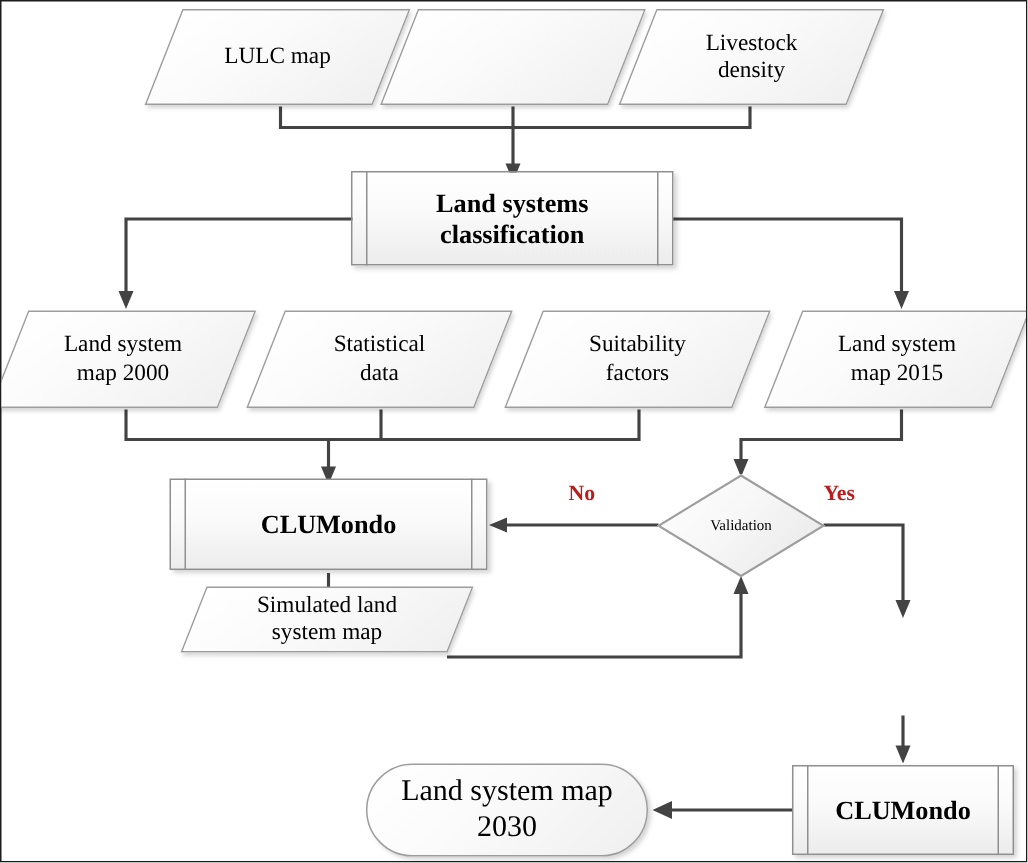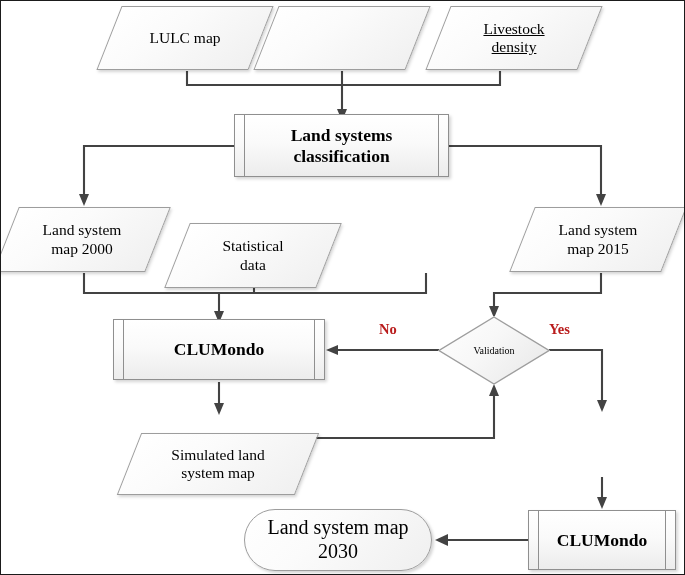--- a/index.html
+++ b/index.html
@@ -149,46 +149,51 @@
 
   <div class="node para" style="left:108px;top:5px;width:152px;height:64px;">
     <span class="skewbox"></span>
     <span class="lbl">LULC map</span>
   </div>
 
   <div class="node para" style="left:265px;top:5px;width:152px;height:64px;">
     <span class="skewbox"></span>
   </div>
 
-  <div class="node para" style="left:437px;top:5px;width:152px;height:64px;text-decoration:underline;">
+  <div class="node para" style="left:424px;top:5px;width:152px;height:64px;">
     <span class="skewbox"></span>
     <span class="lbl" style="white-space:pre-line;">Livestock
 density</span>
   </div>
 
   <div class="node proc" style="left:233px;top:113px;width:215px;height:63px;border-radius:26px;">
     <span class="pbox"></span>
     <span class="bar l"></span>
     <span class="bar r"></span>
     <span class="lbl" style="white-space:pre-line;">Land systems
 classification</span>
   </div>
 
   <div class="node para" style="left:5px;top:206px;width:152px;height:65px;">
     <span class="skewbox"></span>
     <span class="lbl" style="white-space:pre-line;">Land system
 map 2000</span>
   </div>
 
-  <div class="node para" style="left:176px;top:206px;width:152px;height:65px;margin-top:16px;">
+  <div class="node para" style="left:176px;top:206px;width:152px;height:65px;">
     <span class="skewbox"></span>
     <span class="lbl" style="white-space:pre-line;">Statistical
 data</span>
   </div>
 
+  <div class="node para" style="left:348px;top:206px;width:152px;height:65px;">
+    <span class="skewbox"></span>
+    <span class="lbl" style="white-space:pre-line;">Suitability
+factors</span>
+  </div>
 
   <div class="node para" style="left:521px;top:206px;width:152px;height:65px;">
     <span class="skewbox"></span>
     <span class="lbl" style="white-space:pre-line;">Land system
 map 2015</span>
   </div>
 
   <div class="node proc" style="left:112px;top:318px;width:212px;height:61px;">
     <span class="pbox"></span>
     <span class="bar l"></span>
@@ -200,21 +205,21 @@
     <span class="dshape"></span>
     <svg class="doutline" viewBox="0 0 112 69" preserveAspectRatio="none">
       <polygon points="56,1 111,34.5 56,68 1,34.5"></polygon>
     </svg>
     <span class="lbl">Validation</span>
   </div>
 
   <span class="edgelabel" style="left:378px;top:320px;">No</span>
   <span class="edgelabel" style="left:548px;top:320px;">Yes</span>
 
-  <div class="node para" style="left:128px;top:432px;width:178px;height:62px;">
+  <div class="node para" style="left:128px;top:390px;width:178px;height:44px;">
     <span class="skewbox"></span>
     <span class="lbl" style="white-space:pre-line;">Simulated land
 system map</span>
   </div>
 
 
   <div class="node proc" style="left:527px;top:509px;width:148px;height:60px;">
     <span class="pbox"></span>
     <span class="bar l"></span>
     <span class="bar r"></span>

